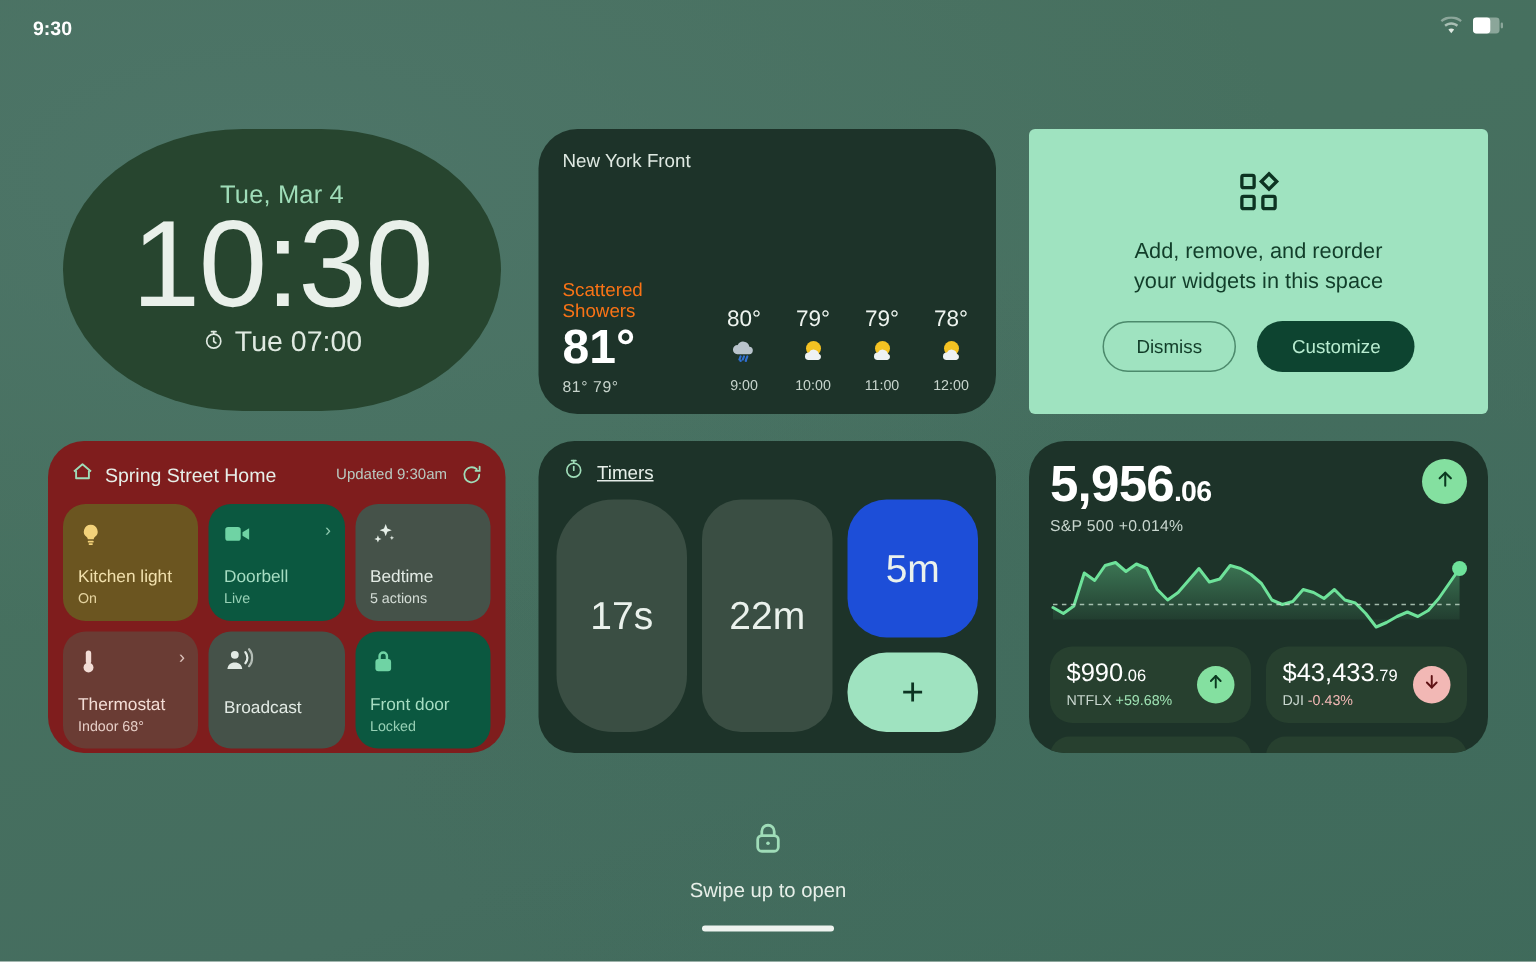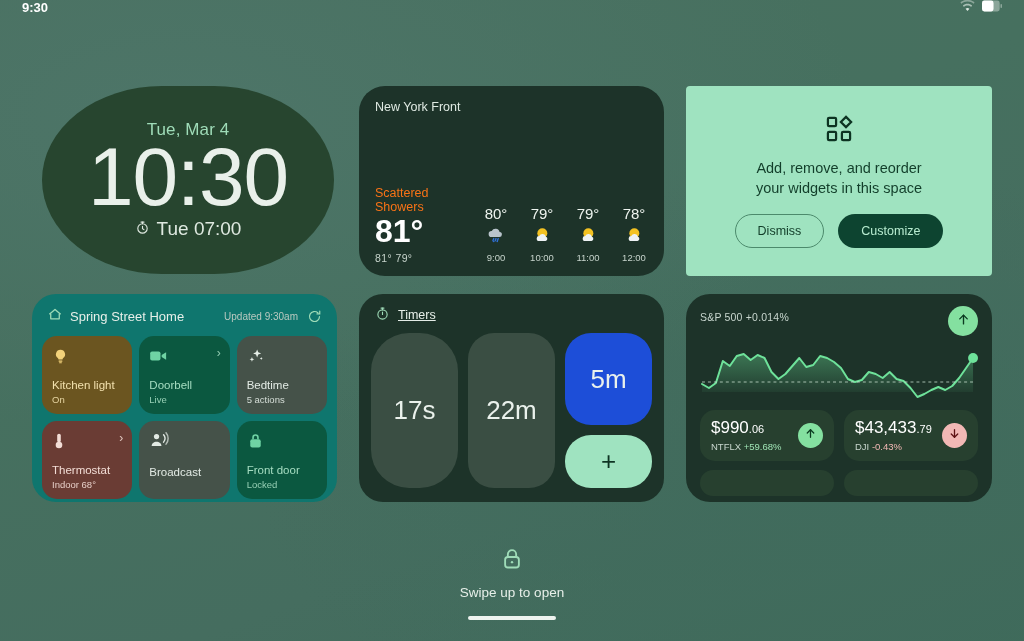--- a/index.html
+++ b/index.html
@@ -9,21 +9,21 @@
     background:
       radial-gradient(120% 90% at 18% 18%, #4d7568 0%, rgba(77,117,104,0) 55%),
       radial-gradient(100% 80% at 85% 75%, #406b5c 0%, rgba(64,107,92,0) 60%),
       linear-gradient(160deg,#49705f 0%, #46705f 40%, #456d5f 70%, #3f6a5a 100%);
     color:#e4ece7;
     -webkit-font-smoothing:antialiased;
   }
 
   
   .statusbar{ position:absolute; top:0; left:0; right:0; height:36px;
-    display:flex; align-items:flex-start; justify-content:space-between;
+    display:flex; align-items:center; justify-content:space-between;
     padding:0 22px; font-size:13px; font-weight:bold; color:#ffffff; }
   .sb-right{ display:flex; align-items:center; gap:7px; }
 
   
   .grid{ position:absolute; left:32px; top:86px; width:960px; }
   .row{ display:flex; gap:22px; }
   .row1{ height:190px; }
   .row2{ height:208px; margin-top:18px; }
   .col-a{ width:305px; }
   .col-b{ width:305px; }
@@ -66,21 +66,21 @@
   .sg-text{ text-align:center; font-size:14.5px; line-height:1.38; margin-top:11px; color:#123e2a; }
   .sg-btns{ display:flex; gap:14px; margin-top:16px; }
   .sg-dismiss{ border:1px solid #4c8a6c; background:transparent; color:#113c28;
     border-radius:22px; padding:9px 22px; font-size:12.5px; cursor:pointer;
     font-family:"Liberation Sans",sans-serif; }
   .sg-custom{ border:none; background:#0d4430; color:#b8ecd0;
     border-radius:22px; padding:2px 23px; font-size:12.5px; cursor:pointer;
     font-family:"Liberation Sans",sans-serif; }
 
   
-  .home{ width:305px; height:208px; background:#0f766e; border-radius:24px; padding:11px 10px 10px 10px; }
+  .home{ width:305px; height:208px; background:#7f1d1d; border-radius:24px; padding:11px 10px 10px 10px; }
   .hm-head{ display:flex; align-items:center; padding:0 5px 0 5px; height:22px; }
   .hm-title{ font-size:13px; color:#e7efe9; margin-left:7px; }
   .hm-upd{ margin-left:auto; font-size:10px; color:#b9c9c0; }
   .hm-refresh{ margin-left:9px; display:flex; }
   .hm-tiles{ display:grid; grid-template-columns:1fr 1fr 1fr; gap:7px; margin-top:9px; }
   .tile{ border-radius:15px; height:78px; padding:9px 10px; position:relative;
     display:flex; flex-direction:column; }
   .tile-ico{ height:22px; display:flex; align-items:center; }
   .tile-name{ font-size:11.5px; margin-top:auto; line-height:1.2; }
   .tile-sub{ font-size:9.5px; opacity:.9; margin-top:1px; }
@@ -393,20 +393,21 @@
             <div class="tm-add">+</div>
           </div>
         </div>
       </div>
     </div>
 
     <div class="col-c">
       <div class="stocks">
         <div class="st-top">
           <div>
+            <div class="st-price"><span>5,956</span><span class="dec">.06</span></div>
             <div class="st-label">S&amp;P 500 +0.014%</div>
           </div>
           <div class="badge up">
             <span>
               <svg width="15" height="15" viewBox="0 0 24 24" fill="none" stroke="#0b3a20" stroke-width="2.2" stroke-linecap="round" stroke-linejoin="round">
                 <path d="M12 19V5"></path>
                   <path d="M6 11l6-6 6 6"></path>
               </svg>
             </span>
           </div>

